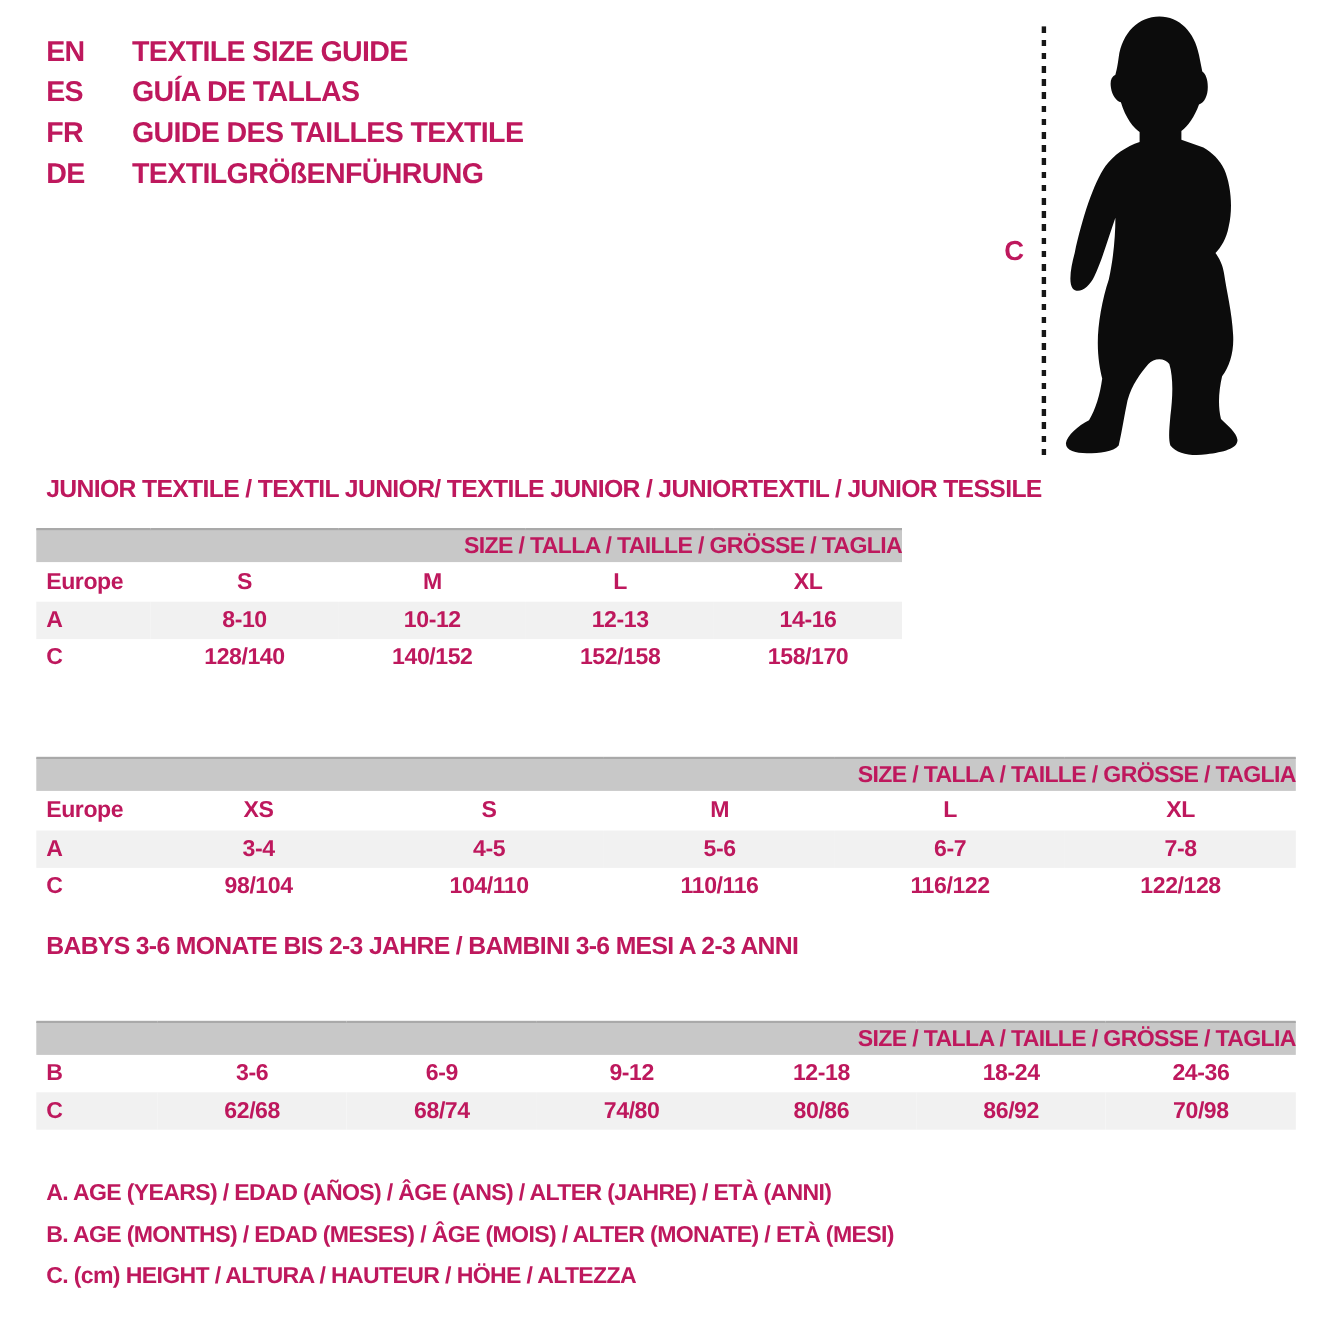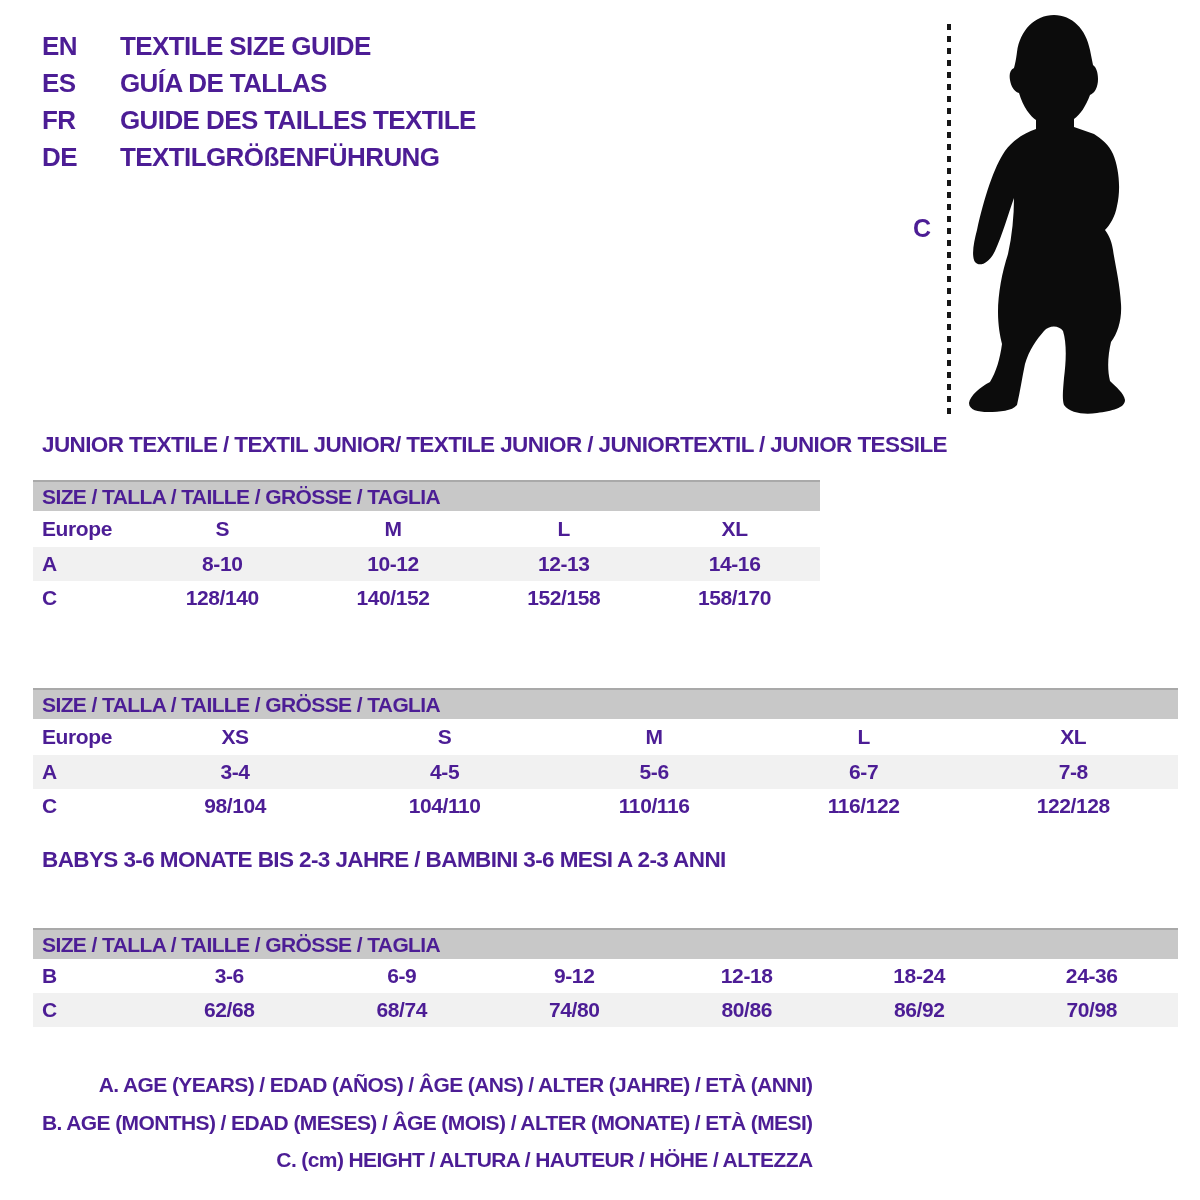--- a/index.html
+++ b/index.html
@@ -1,18 +1,18 @@
 <!DOCTYPE html>
 <html><head>
 <meta charset="utf-8">
 <style>
   html,body{margin:0;padding:0;background:#fff;}
   .page{
     position:relative;width:1200px;height:1200px;background:#ffffff;overflow:hidden;
-    font-family:"Liberation Sans",sans-serif;font-weight:700;color:#4c1d95;
+    font-family:"Liberation Sans",sans-serif;font-weight:700;color:#be185d;
   }
   
   .lang-list{position:absolute;left:42px;top:28px;}
   .lang-row{display:flex;font-size:26px;line-height:37px;letter-spacing:-0.6px;white-space:nowrap;}
   .lang-code{width:78px;flex:0 0 78px;}
   
   .c-label{position:absolute;left:913px;top:214px;font-size:25px;}
   .dash-line{
     position:absolute;left:947px;top:24px;width:4px;height:392px;
     background:repeating-linear-gradient(to bottom,#161616 0 6px,transparent 6px 12px);
@@ -23,30 +23,30 @@
   #junior-title{top:432px;}
   #children-title{top:642px;}
   #babies-title{top:841px;line-height:38px;}
   .section-title sub{font-size:0.62em;vertical-align:-0.25em;}
   
   table{position:absolute;left:33px;border-collapse:collapse;table-layout:fixed;}
   #junior-table{top:480px;width:787px;}
   #children-table{top:688px;width:1145px;}
   #babies-table{top:928px;width:1145px;}
   th.size-bar{
-    background:#c8c8c8;text-align:left;height:29px;padding:0 0 0 9px;
+    background:#c8c8c8;text-align:right;height:29px;padding:0 0 0 9px;
     font-size:21px;letter-spacing:-0.6px;font-weight:700;white-space:nowrap;
     border-top:2px solid #a9a9a9;
   }
   td{height:34px;font-size:21px;text-align:center;padding:0;letter-spacing:-0.4px;vertical-align:middle;}
   td.lbl{text-align:left;padding-left:9px;}
   tr.eur td{height:36px;}
   tr.alt{background:#f1f1f1;}
   
-  .legend{position:absolute;left:42px;top:1066px;text-align:right;}
+  .legend{position:absolute;left:42px;top:1066px;}
   .legend-line{font-size:21px;line-height:37.5px;letter-spacing:-0.6px;white-space:nowrap;}
 </style>
 </head>
 <body>
 
 <div class="page">
 
   <div class="lang-list">
     <div class="lang-row">
       <span class="lang-code">EN</span>

